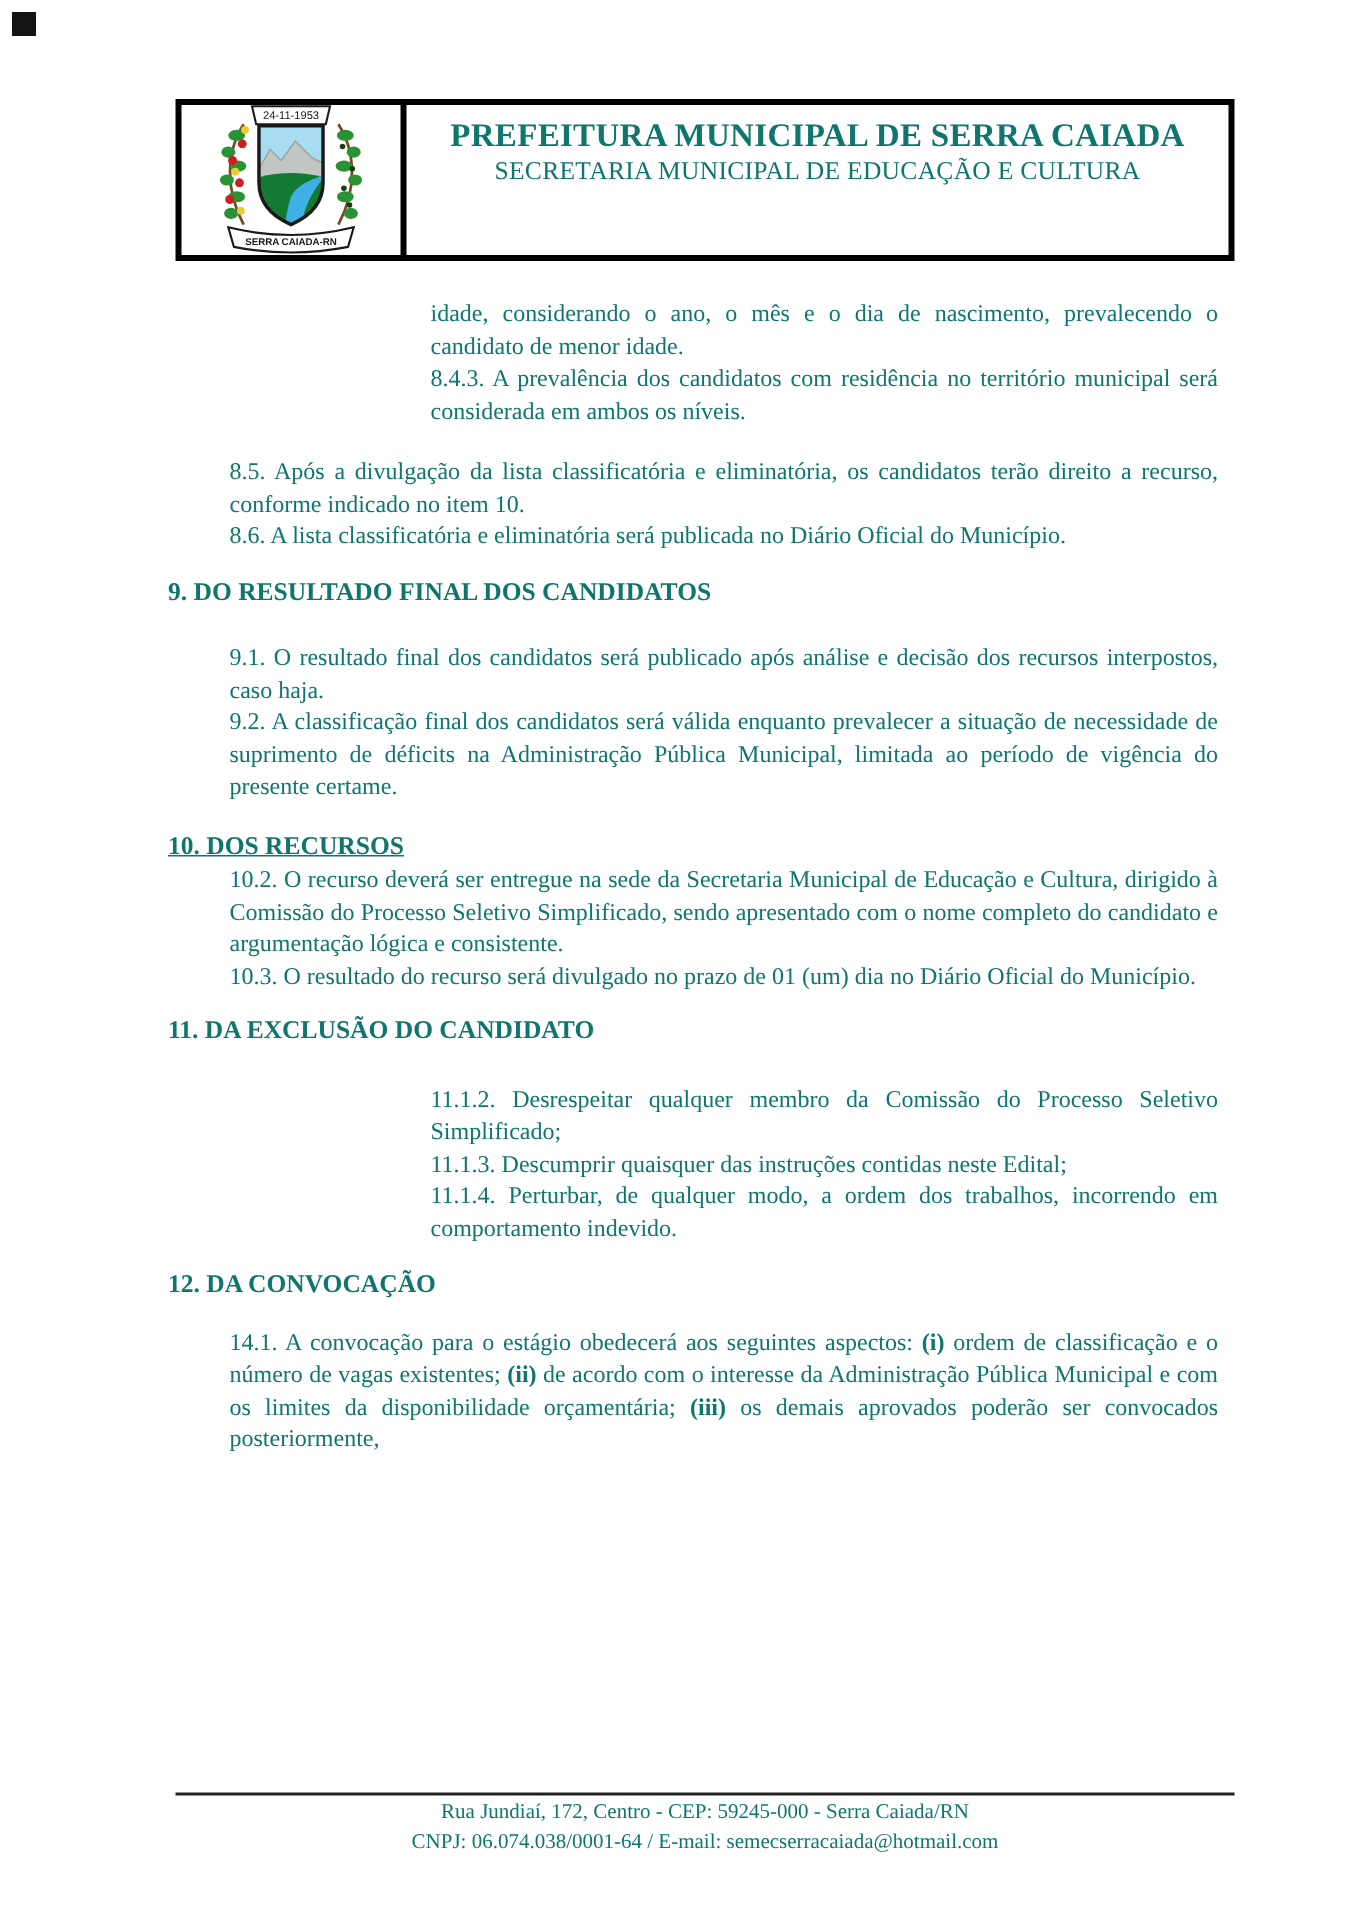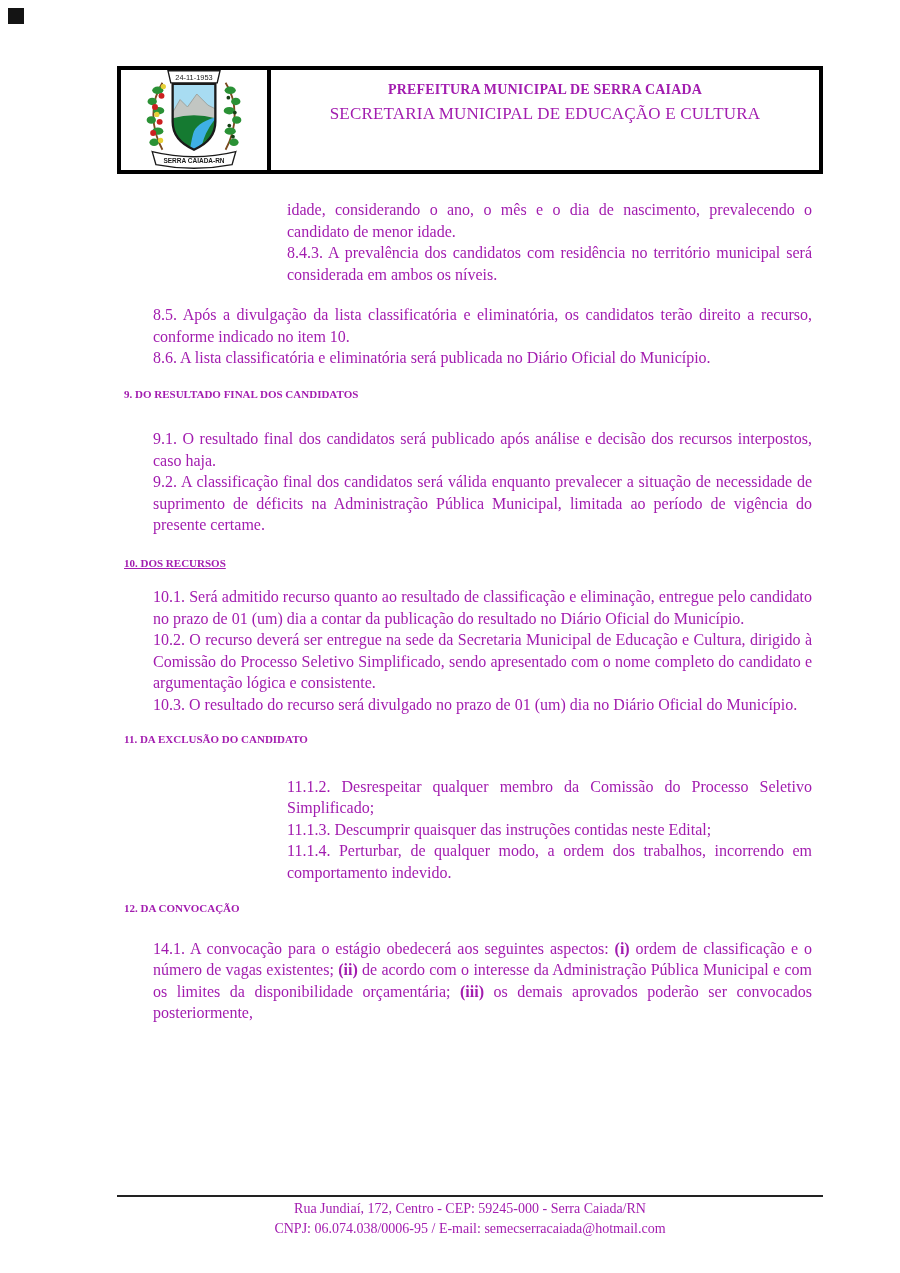--- a/index.html
+++ b/index.html
@@ -2,21 +2,21 @@
 <html><head>
 <meta charset="utf-8">
 <style>
   html, body { margin: 0; padding: 0; background: #ffffff; }
   .page {
     position: relative;
     width: 900px;
     height: 1273px;
     background: #ffffff;
     font-family: "Liberation Serif", serif;
-    color: #a21caf;
+    color: #0f766e;
     overflow: hidden;
   }
   .corner-mark {
     position: absolute;
     left: 8px; top: 8px;
     width: 16px; height: 16px;
     background: #141414;
   }
   
   .header-box {
@@ -37,34 +37,34 @@
     justify-content: center;
   }
   .header-text {
     flex: 1;
     text-align: center;
     padding-top: 8px;
     font-size: 17px;
     line-height: 24px;
     letter-spacing: 0.2px;
   }
-  .header-text .l2 { font-weight: bold; font-size: 14px; }
+  .header-text .l2 { font-weight: bold; font-size: 22px; }
   
   .doc-body {
     position: absolute;
     left: 112px; top: 199px;
     width: 700px;
     font-size: 16px;
     line-height: 21.5px;
     text-align: justify;
   }
   .doc-body p { margin: 0; }
   .ind1 { margin-left: 41px; }
   .ind2 { margin-left: 175px; }
-  .heading { font-weight: bold; font-size: 11px; margin: 12px; text-align: left; }
+  .heading { font-weight: bold; font-size: 17px; margin: 0; text-align: left; }
   .mt2  { margin-top: 2px; }
   .mt14 { margin-top: 14px; }
   .mt15 { margin-top: 15px; }
   .mt17 { margin-top: 17px; text-decoration: underline; }
   .mt18 { margin-top: 18px; }
   .mt19 { margin-top: 19px; }
   .mt23 { margin-top: 23px; }
   .mt25 { margin-top: 25px; }
   
   .footer {
@@ -170,21 +170,20 @@
     <h2 class="heading mt15">9. DO RESULTADO FINAL DOS CANDIDATOS</h2>
 
     <div class="ind1 mt23">
       <p>9.1. O resultado final dos candidatos será publicado após análise e decisão dos recursos interpostos, caso haja.</p>
       <p>9.2. A classificação final dos candidatos será válida enquanto prevalecer a situação de necessidade de suprimento de déficits na Administração Pública Municipal, limitada ao período de vigência do presente certame.</p>
     </div>
 
     <h2 class="heading mt17">10. DOS RECURSOS</h2>
 
     <div class="ind1 mt2">
-      <p>10.1. Será admitido recurso quanto ao resultado de classificação e eliminação, entregue pelo candidato no prazo de 01 (um) dia a contar da publicação do resultado no Diário Oficial do Município.</p>
       <p>10.2. O recurso deverá ser entregue na sede da Secretaria Municipal de Educação e Cultura, dirigido à Comissão do Processo Seletivo Simplificado, sendo apresentado com o nome completo do candidato e argumentação lógica e consistente.</p>
       <p>10.3. O resultado do recurso será divulgado no prazo de 01 (um) dia no Diário Oficial do Município.</p>
     </div>
 
     <h2 class="heading mt14">11. DA EXCLUSÃO DO CANDIDATO</h2>
 
 
     <div class="ind2 mt25">
       <p>11.1.2. Desrespeitar qualquer membro da Comissão do Processo Seletivo Simplificado;</p>
       <p>11.1.3. Descumprir quaisquer das instruções contidas neste Edital;</p>
@@ -194,16 +193,16 @@
     <h2 class="heading mt15">12. DA CONVOCAÇÃO</h2>
 
     <div class="ind1 mt18">
       <p><span>14.1. A convocação para o estágio obedecerá aos seguintes aspectos: </span><b>(i)</b><span> ordem de classificação e o número de vagas existentes; </span><b>(ii)</b><span> de acordo com o interesse da Administração Pública Municipal e com os limites da disponibilidade orçamentária; </span><b>(iii)</b><span> os demais aprovados poderão ser convocados posteriormente,</span></p>
     </div>
 
   </div>
 
   <div class="footer">
     <div>Rua Jundiaí, 172, Centro - CEP: 59245-000 - Serra Caiada/RN</div>
-    <div>CNPJ: 06.074.038/0006-95 / E-mail: semecserracaiada@hotmail.com</div>
+    <div>CNPJ: 06.074.038/0001-64 / E-mail: semecserracaiada@hotmail.com</div>
   </div>
 
 </div>
 
 </body></html>

